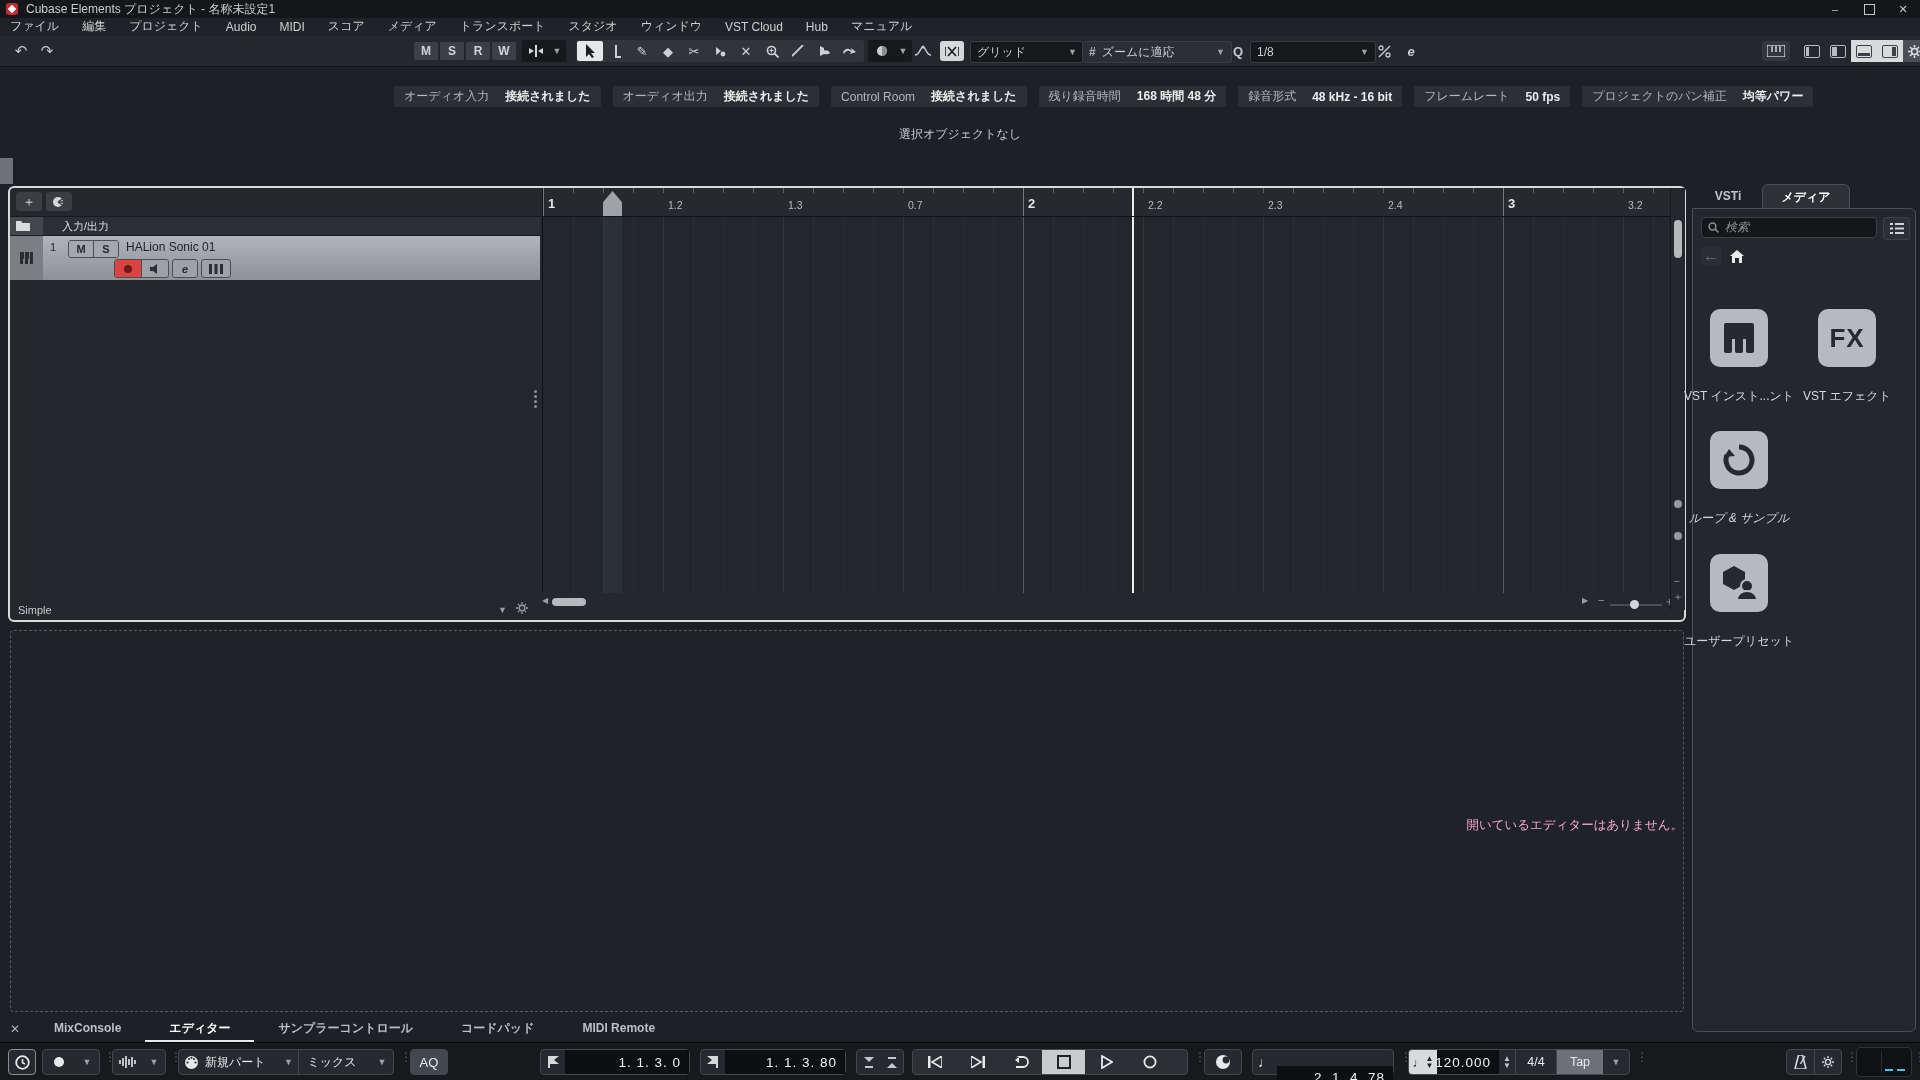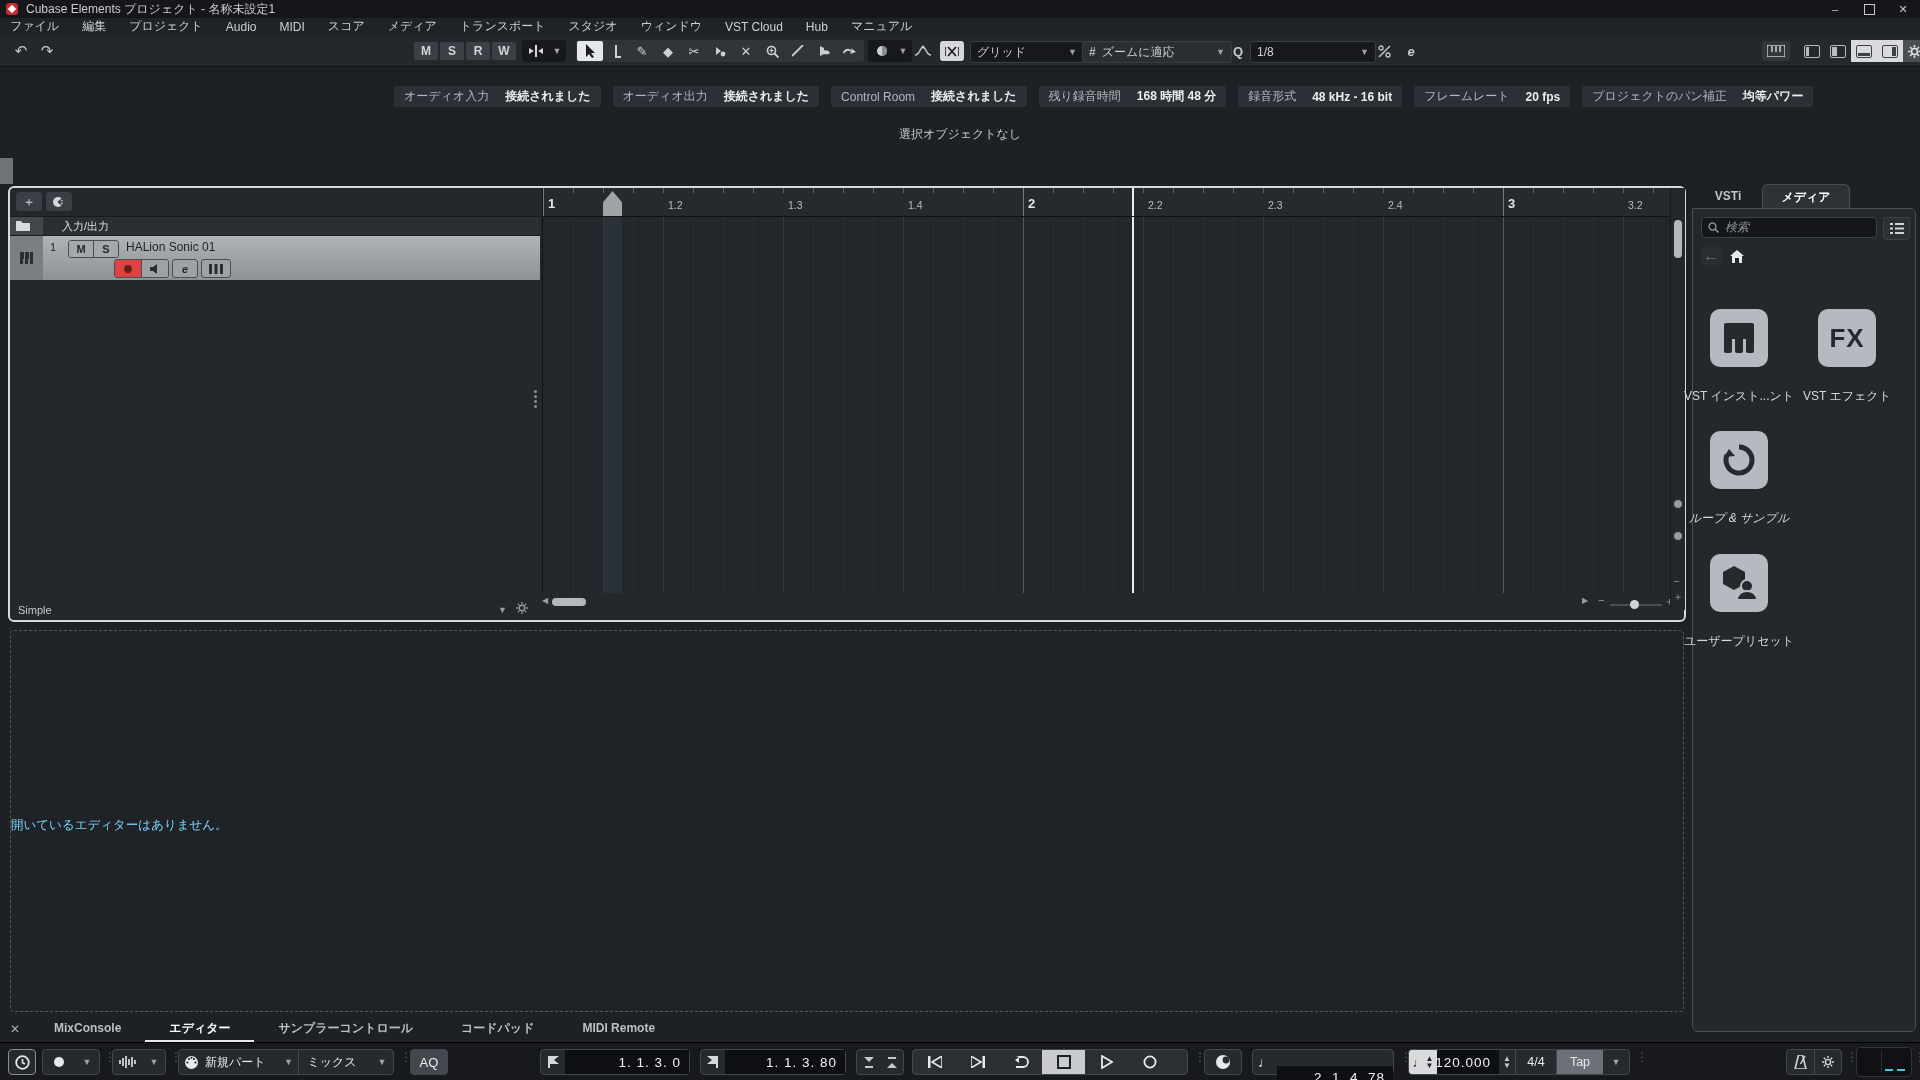--- a/index.html
+++ b/index.html
@@ -108,21 +108,21 @@
   .vthumb{position:absolute;left:3px;top:32px;width:8px;height:38px;background:#b6b8bc;
     border-radius:4px;}
   .knob{position:absolute;left:3px;width:8px;height:8px;border-radius:50%;background:#97999d;}
   .zoomslider{position:absolute;top:10px;height:2px;background:#4a4d52;}
   .zoomdot{position:absolute;top:6px;width:9px;height:9px;border-radius:50%;background:#d2d4d6;}
   .tinyg{color:#9a9da1;font-size:11px;position:absolute;}
 
   
   .lowerzone{position:absolute;left:10px;top:630px;width:1674px;height:382px;background:#1f2226;
     border:1px dashed #56595f;border-radius:4px;box-sizing:border-box;}
-  .lz-msg{position:absolute;left:0;top:186px;width:100%;text-align:left;color:#7dd3fc;
+  .lz-msg{position:absolute;left:0;top:186px;width:100%;text-align:right;color:#f9a8d4;
     font-size:12.5px;}
   .bottomtabs{position:absolute;left:0;top:1016px;width:1920px;height:26px;display:flex;
     align-items:center;}
   .bt-close{width:30px;text-align:center;color:#a9acb0;font-size:12px;}
   .btab{padding:0 24px;font-size:12px;color:#bcbfc3;height:24px;display:flex;
     align-items:center;border-bottom:2px solid transparent;font-weight:bold;}
   .btab.active{color:#ffffff;border-bottom:2px solid #e8e9ea;}
 
   
   .rightzone{position:absolute;left:1692px;top:184px;width:226px;height:852px;}
@@ -365,21 +365,21 @@
     <div class="pill">
       <div class="lab">残り録音時間</div>
       <div class="val">168 時間 48 分</div>
     </div>
     <div class="pill">
       <div class="lab">録音形式</div>
       <div class="val">48 kHz - 16 bit</div>
     </div>
     <div class="pill">
       <div class="lab">フレームレート</div>
-      <div class="val">20 fps</div>
+      <div class="val">50 fps</div>
     </div>
     <div class="pill">
       <div class="lab">プロジェクトのパン補正</div>
       <div class="val">均等パワー</div>
     </div>
   </div>
 <div class="statusline">選択オブジェクトなし</div>
 <div class="abs" style="left:0;top:158px;width:13px;height:26px;background:#6f7276;"></div>
 
 <div class="project">
@@ -452,21 +452,21 @@
     <div style="width:3px;height:3px;border-radius:50%;background:#8b8e92;margin:2px 0;"></div>
     <div style="width:3px;height:3px;border-radius:50%;background:#8b8e92;margin:2px 0;"></div>
   </div>
 
   <div class="ruler">
     <div class="cyclemark"></div>
     <div class="playhead-r"></div>
   <div class="rlab bar" style="left: 5px;">1</div>
       <div class="rlab" style="left: 125px;">1.2</div>
       <div class="rlab" style="left: 245px;">1.3</div>
-      <div class="rlab" style="left: 365px;">1.4</div>
+      <div class="rlab" style="left: 365px;">0.7</div>
       <div class="rlab bar" style="left: 485px;">2</div>
       <div class="rlab" style="left: 605px;">2.2</div>
       <div class="rlab" style="left: 725px;">2.3</div>
       <div class="rlab" style="left: 845px;">2.4</div>
       <div class="rlab bar" style="left: 965px;">3</div>
       <div class="rlab" style="left: 1085px;">3.2</div>
       <div class="rtick" style="left: 0px;"></div>
       <div class="rtick" style="left: 30px;"></div>
       <div class="rtick" style="left: 60px;"></div>
       <div class="rtick" style="left: 90px;"></div>

